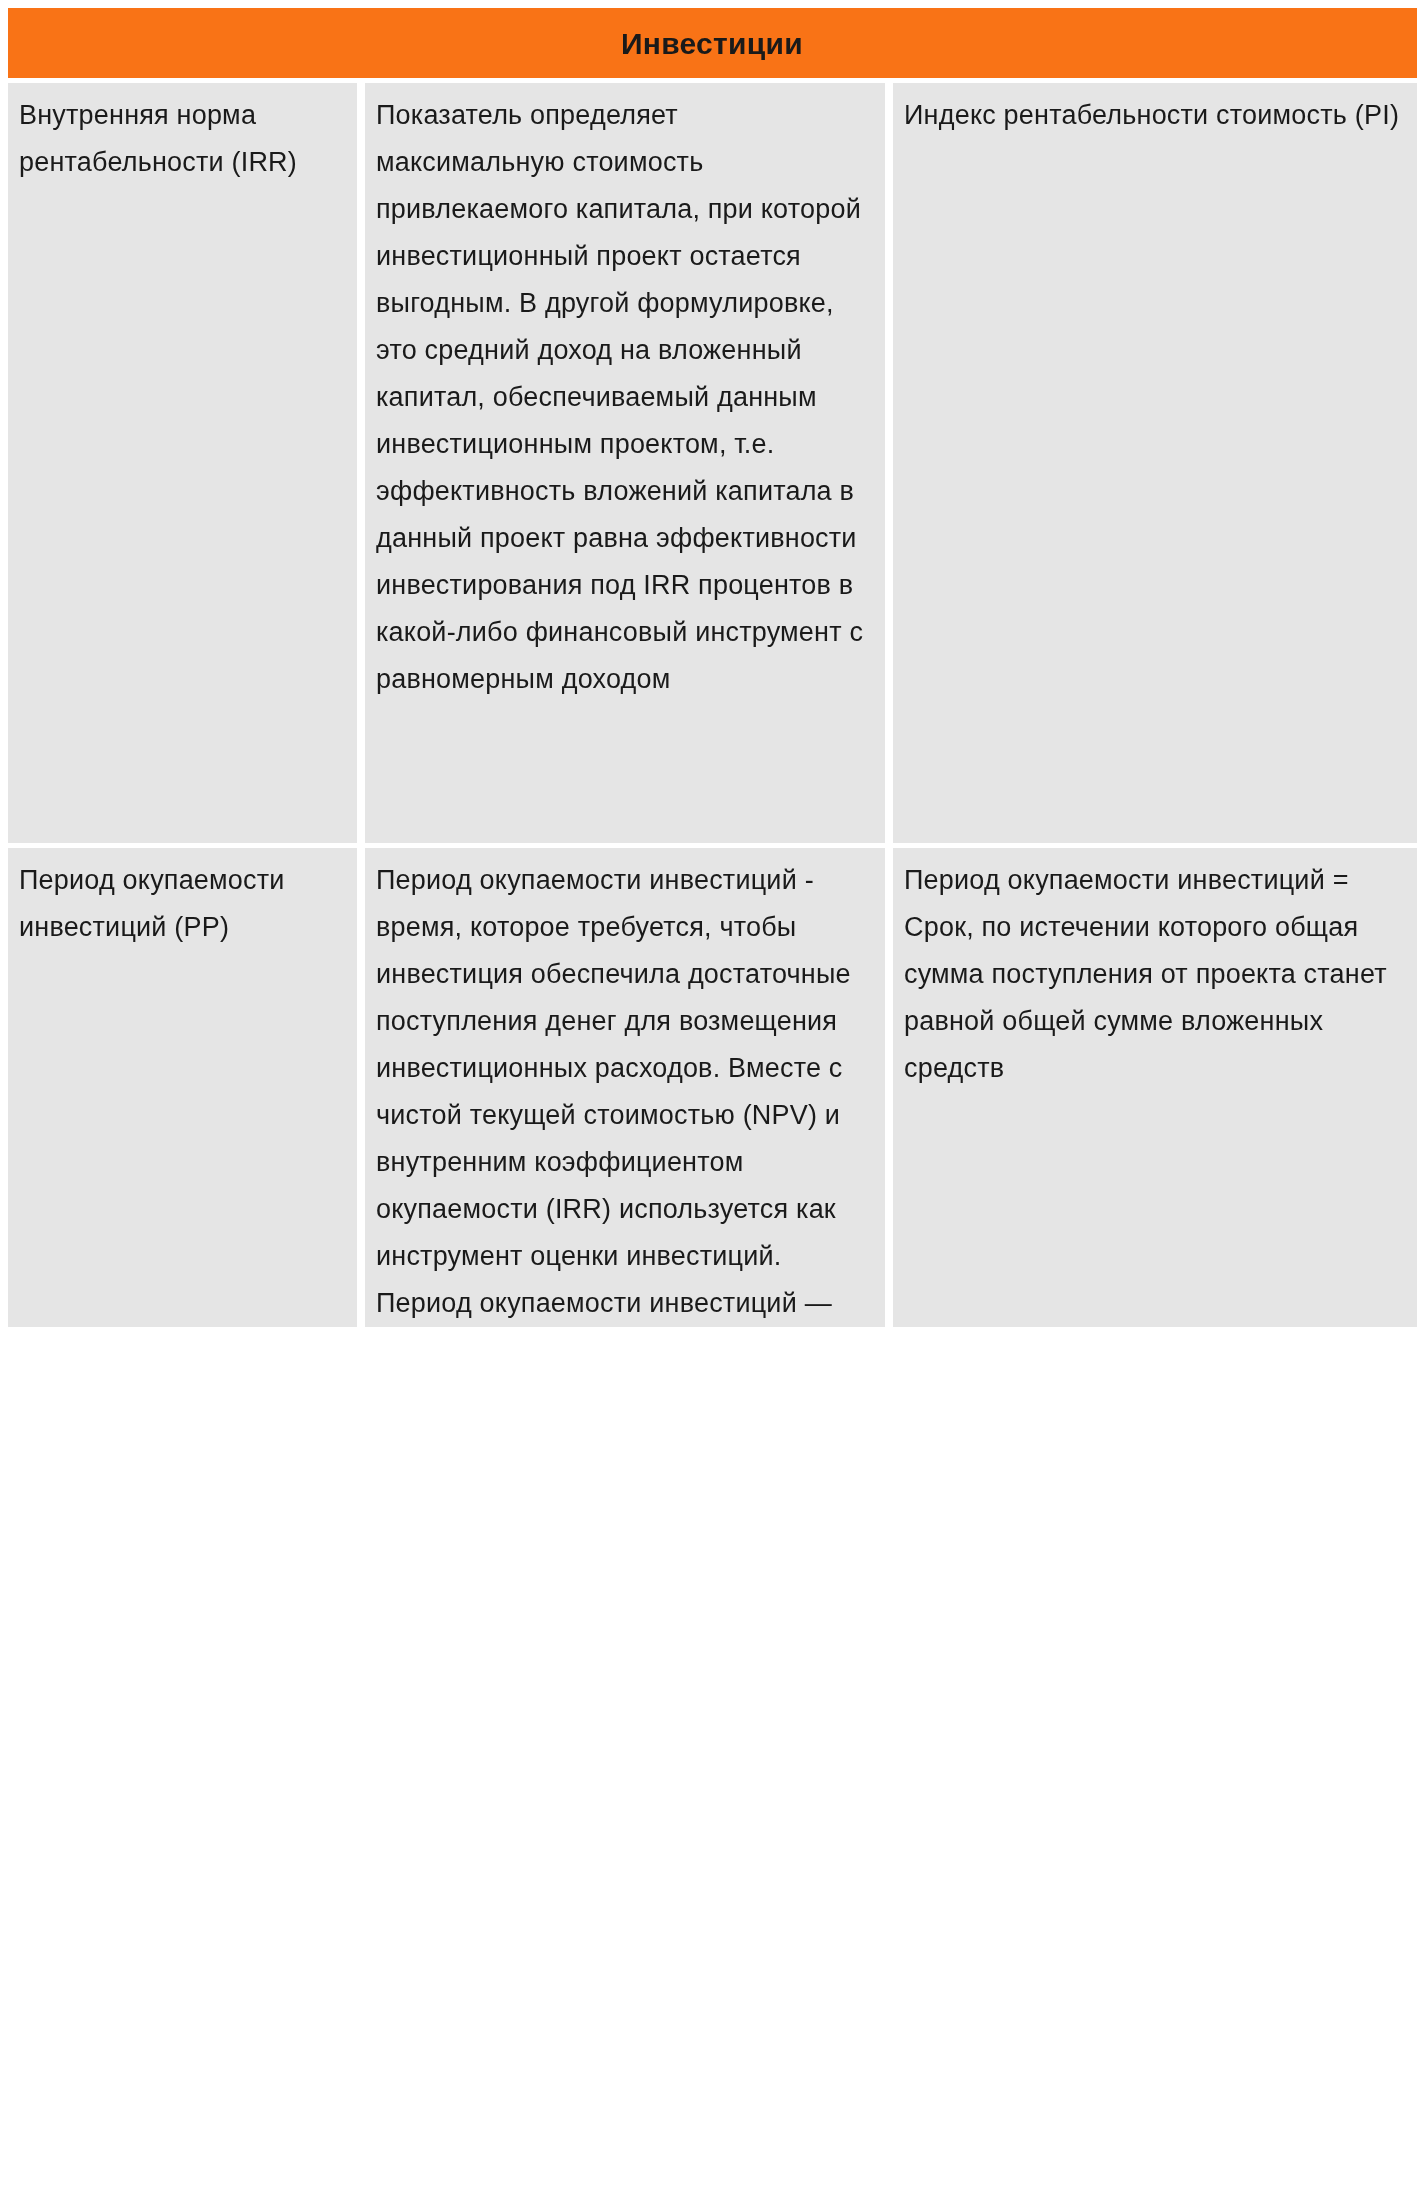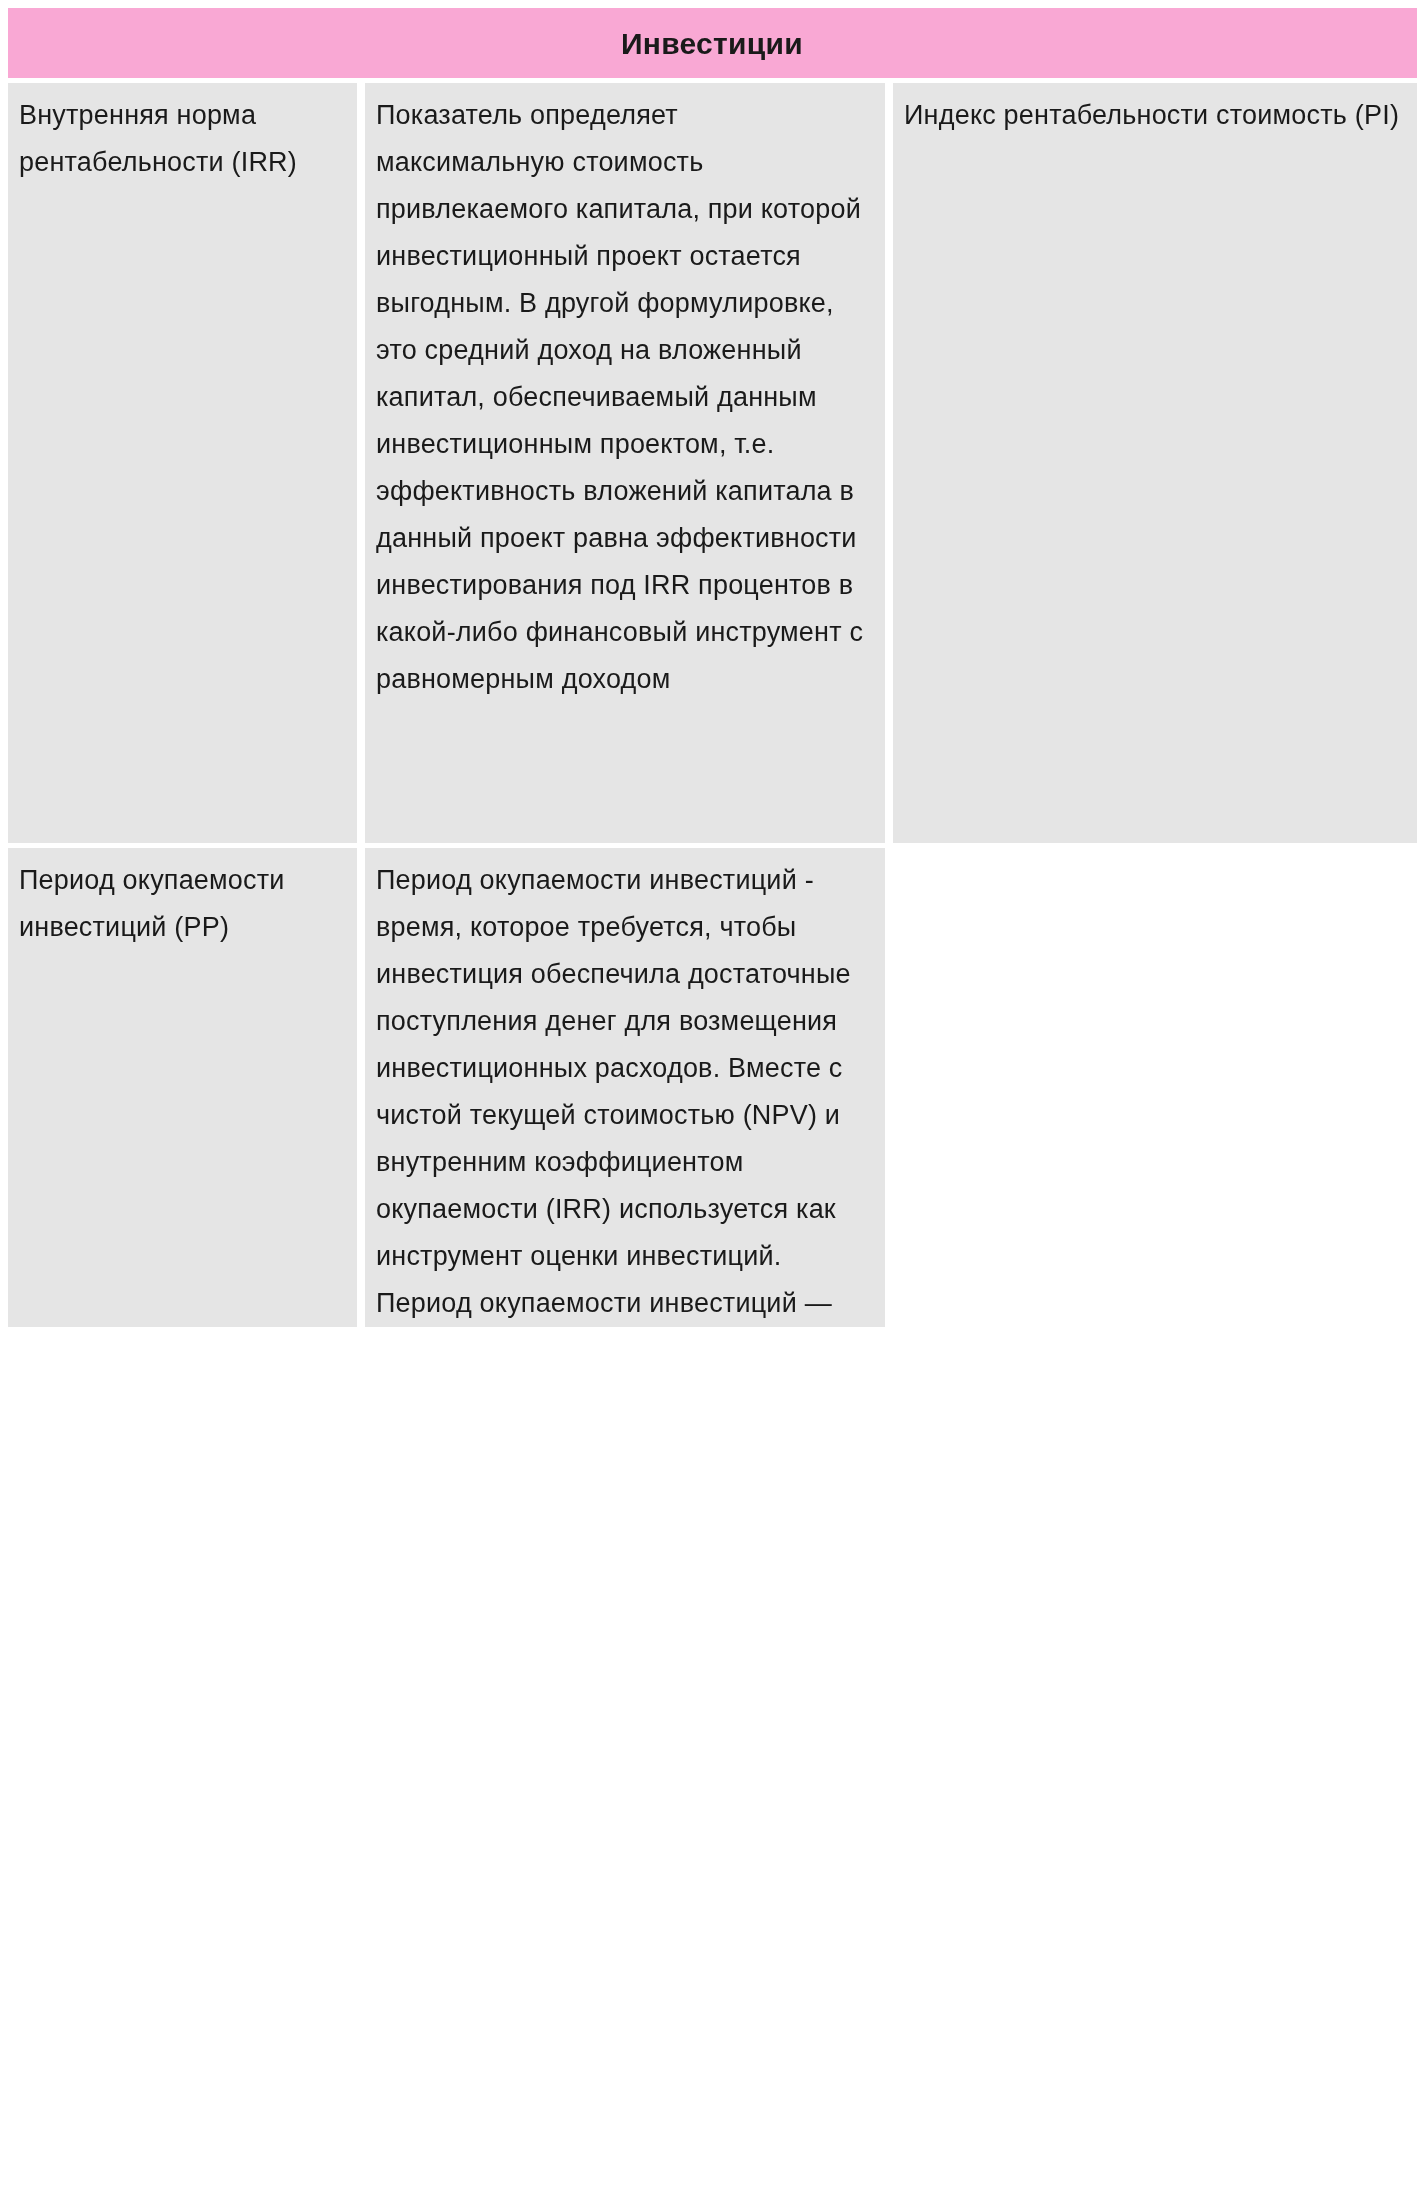--- a/index.html
+++ b/index.html
@@ -29,21 +29,21 @@
     background: #e5e5e5;
     box-sizing: border-box;
     padding: 9px 12px 9px 11px;
     font-size: 27px;
     line-height: 47px;
     letter-spacing: 0.2px;
     overflow: hidden;
   }
   .header-cell {
     grid-column: 1 / -1;
-    background: #f9a8d4;
+    background: #f97316;
     display: flex;
     align-items: center;
     justify-content: center;
     font-size: 30px;
     font-weight: bold;
     letter-spacing: 0.3px;
   }
   .term-cell { }
   .desc-cell { }
   .formula-cell { }
@@ -56,15 +56,16 @@
 
     <div class="cell header-cell">Инвестиции</div>
 
     <div class="cell term-cell">Внутренняя норма рентабельности (IRR)</div>
     <div class="cell desc-cell">Показатель определяет максимальную стоимость привлекаемого капитала, при которой инвестиционный проект остается выгодным. В другой формулировке, это средний доход на вложенный капитал, обеспечиваемый данным инвестиционным проектом, т.е. эффективность вложений капитала в данный проект равна эффективности инвестирования под IRR процентов в какой-либо финансовый инструмент с равномерным доходом</div>
 
     <div class="cell term-cell">Индекс рентабельности стоимость (PI)</div>
 
     <div class="cell term-cell">Период окупаемости инвестиций (PP)</div>
     <div class="cell desc-cell">Период окупаемости инвестиций - время, которое требуется, чтобы инвестиция обеспечила достаточные поступления денег для возмещения инвестиционных расходов. Вместе с чистой текущей стоимостью (NPV) и внутренним коэффициентом окупаемости (IRR) используется как инструмент оценки инвестиций. Период окупаемости инвестиций — это превосходный показатель, предоставляющий вам упрощенный способ узнать, сколько времени потребуется фирме для возмещения первоначальных расходов</div>
+    <div class="cell formula-cell">Период окупаемости инвестиций = Срок, по истечении которого общая сумма поступления от проекта станет равной общей сумме вложенных средств</div>
 
   </div>
 </div>
 
 </body></html>

